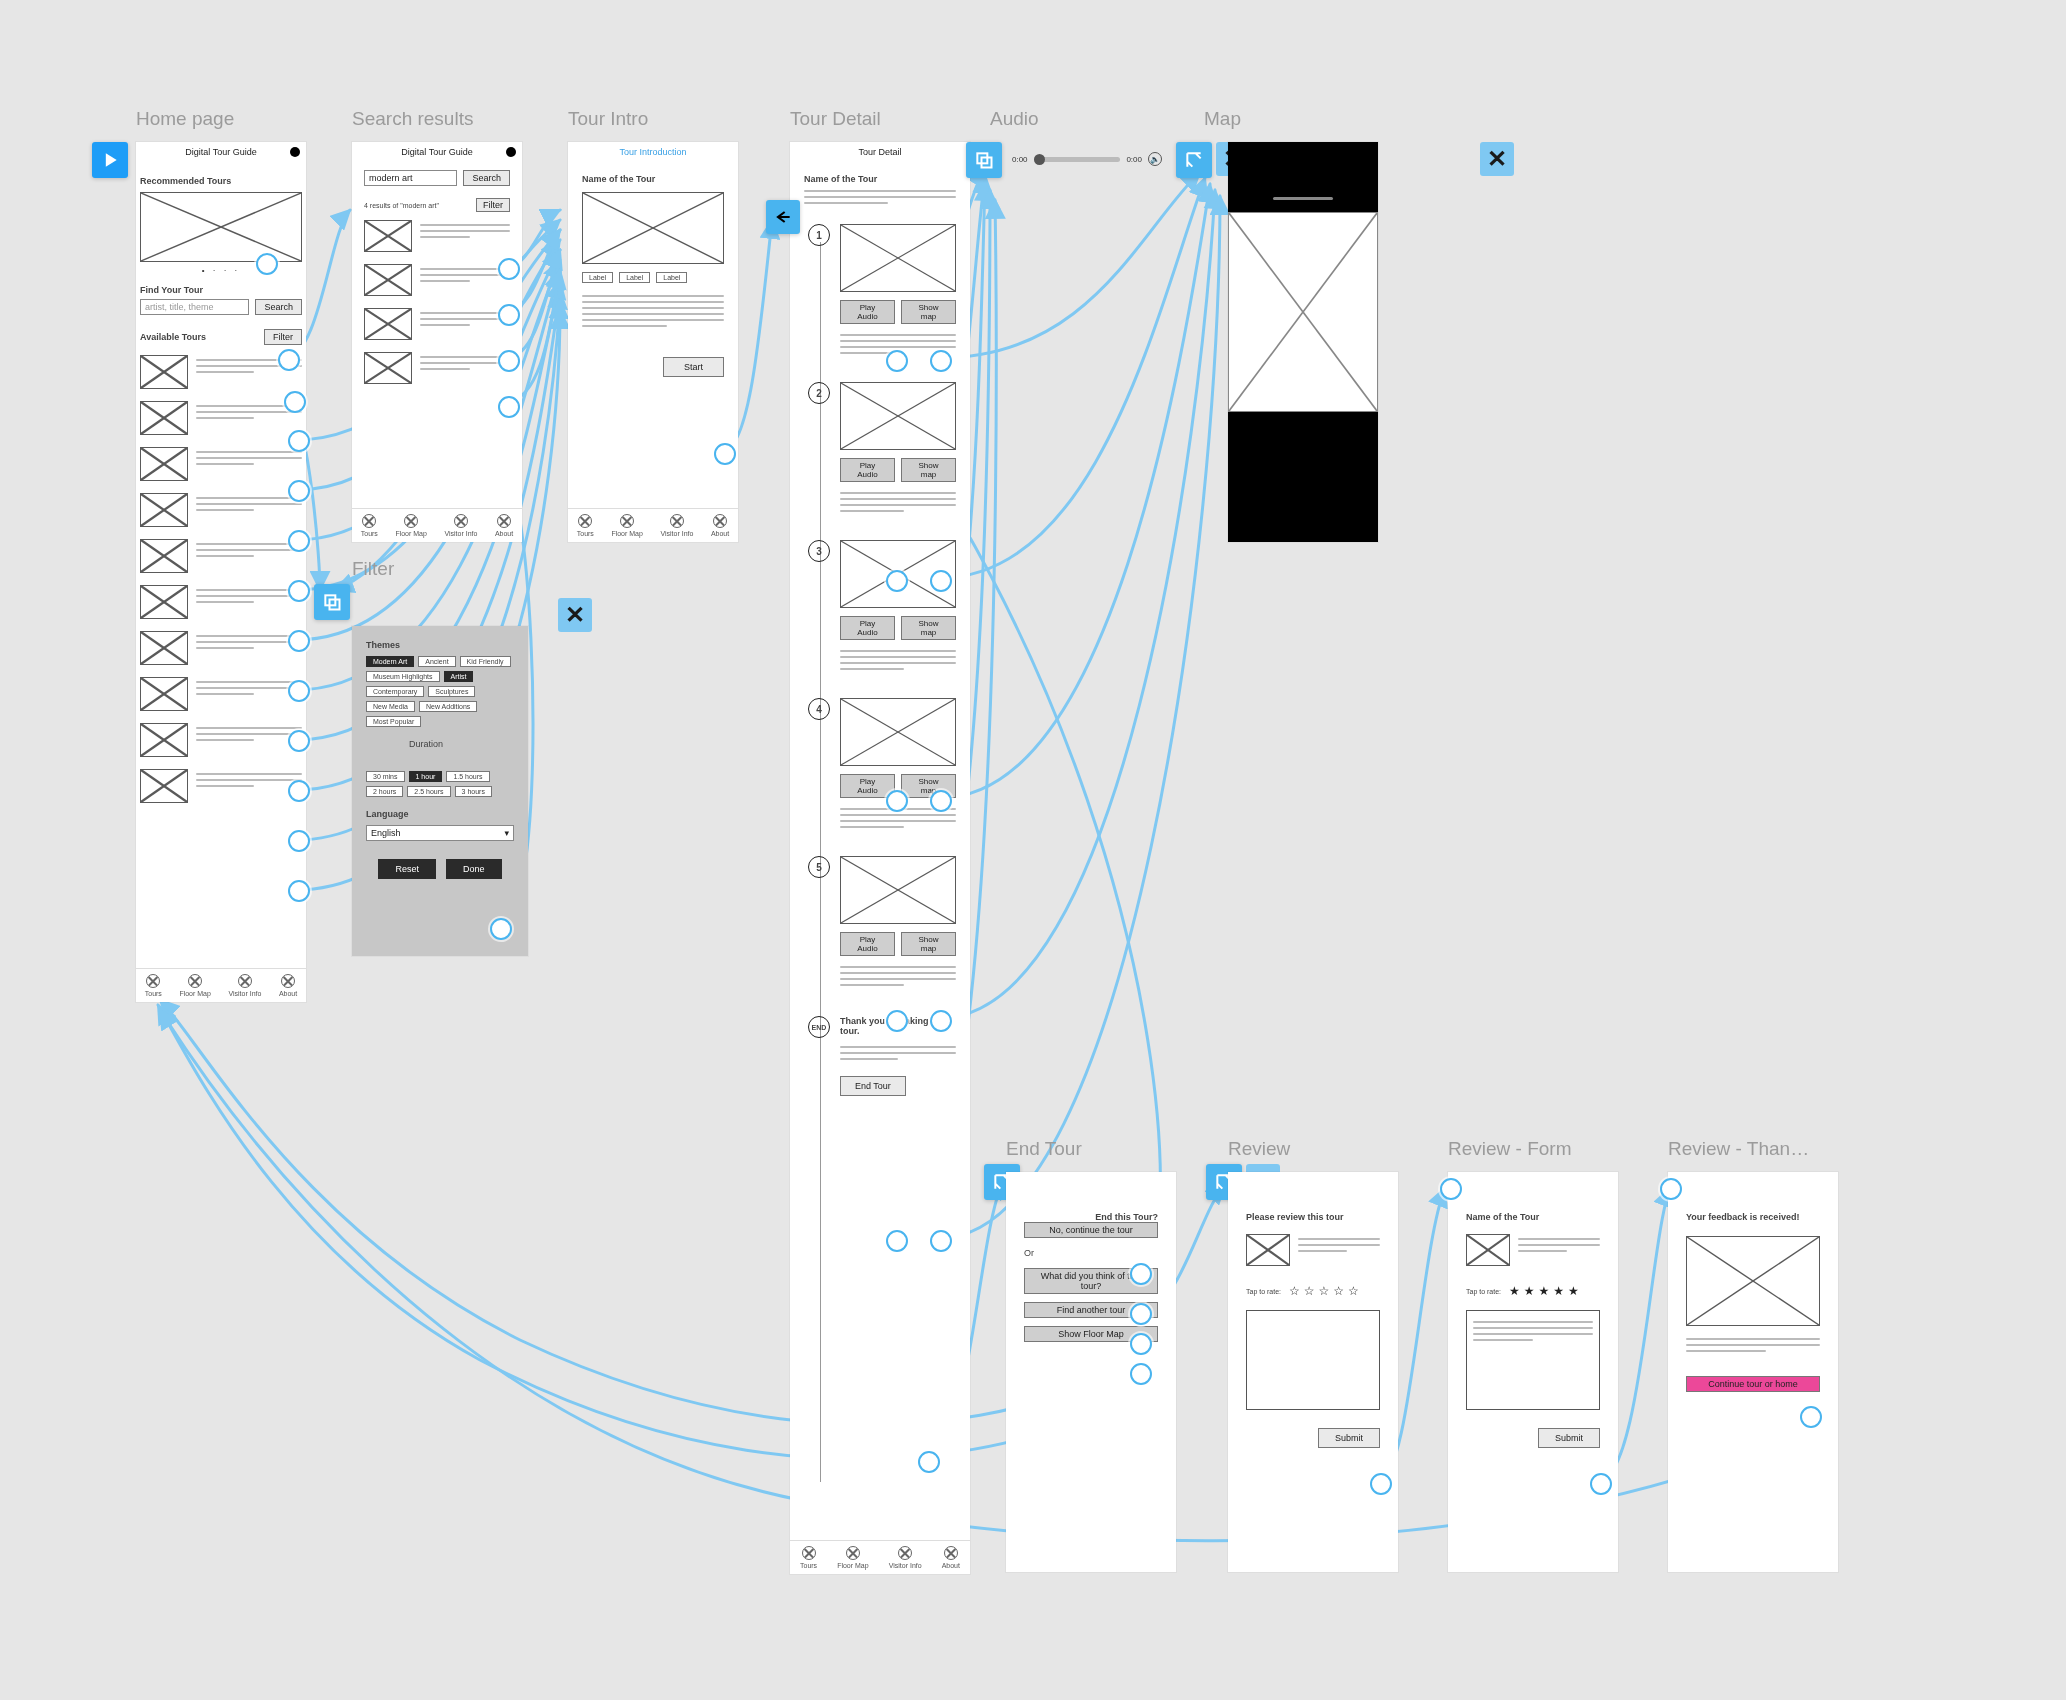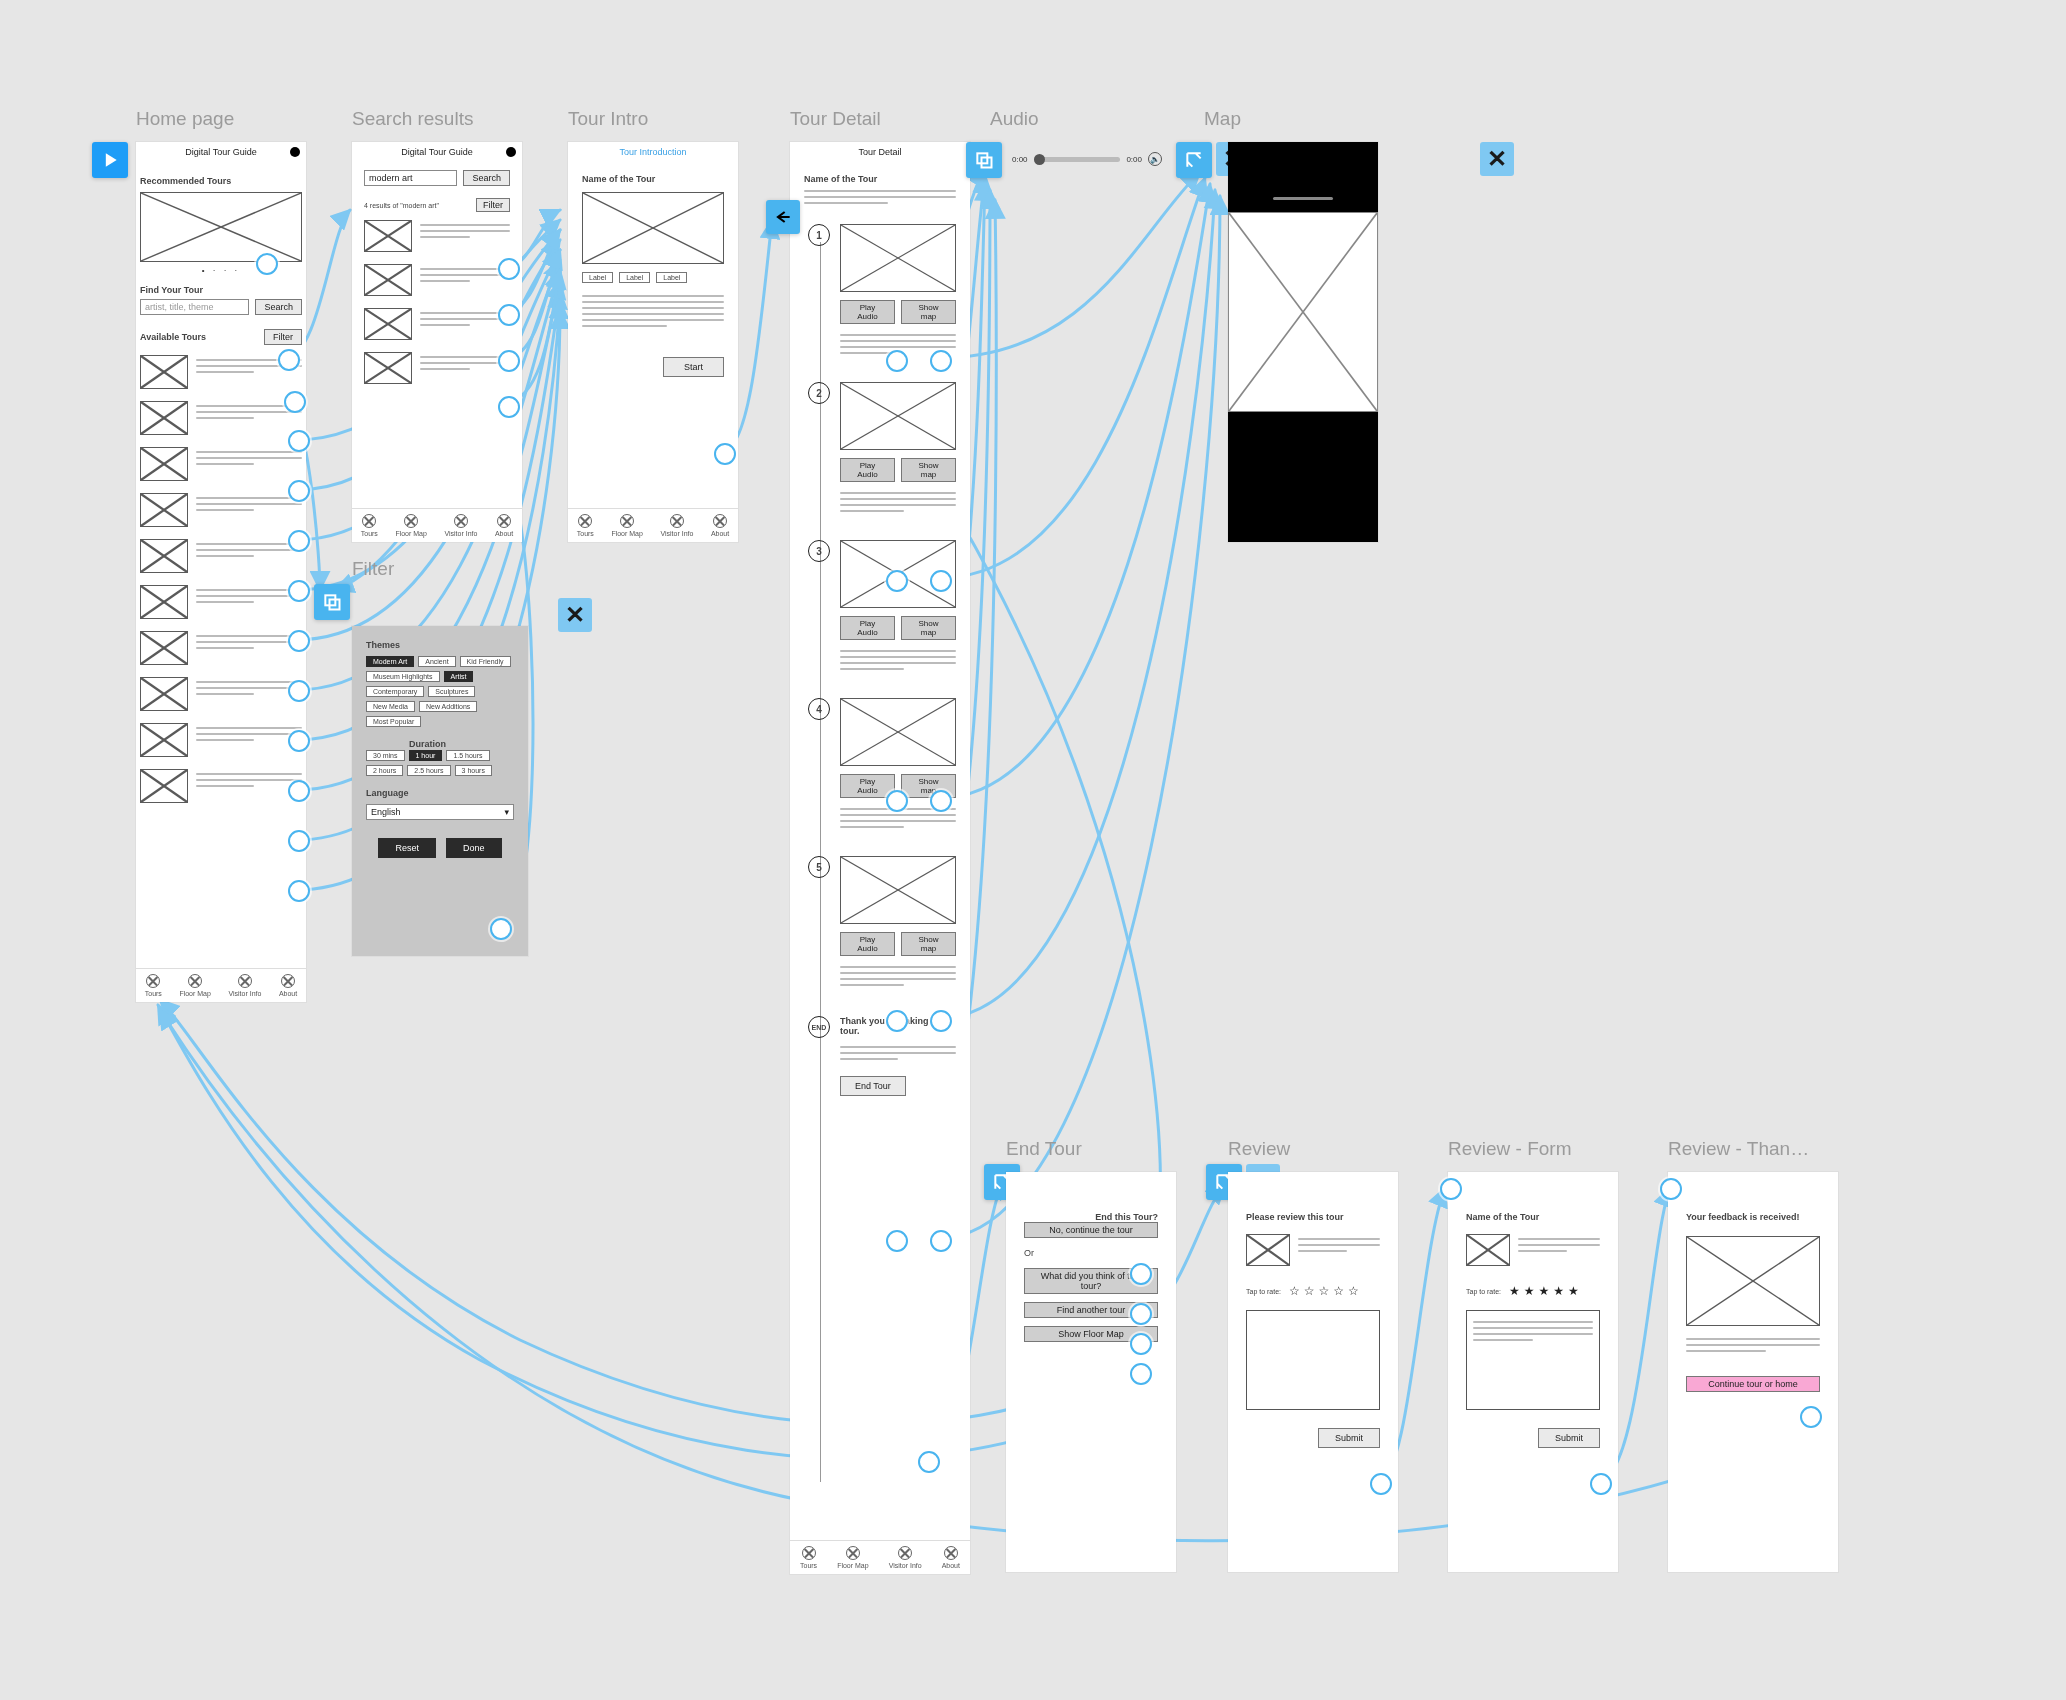--- a/index.html
+++ b/index.html
@@ -520,21 +520,21 @@
         <span class="chip">Kid Friendly</span>
         <span class="chip">Museum Highlights</span>
         <span class="chip dark">Artist</span>
         <span class="chip">Contemporary</span>
         <span class="chip">Sculptures</span>
         <span class="chip">New Media</span>
         <span class="chip">New Additions</span>
         <span class="chip">Most Popular</span>
       </div>
 
-  <div class="small" style="font-weight:700; margin:12px 0 1px;padding-left:43px;">Duration</div>
+  <div class="small" style="font-weight:400; margin:12px 0 22px;padding-left:43px;">Duration</div>
   <div id="filter-durations" style="display:flex; flex-wrap:wrap; gap:4px;">
         <span class="chip">30 mins</span>
         <span class="chip dark">1 hour</span>
         <span class="chip">1.5 hours</span>
         <span class="chip">2 hours</span>
         <span class="chip">2.5 hours</span>
         <span class="chip">3 hours</span>
       </div>
 
   <div class="small" style="font-weight:600; margin:12px 0 6px;">Language</div>
@@ -876,21 +876,21 @@
     <svg viewBox="0 0 100 60" preserveAspectRatio="none">
           <line x1="0" y1="0" x2="100" y2="60" stroke="#5a5a5a" stroke-width="1"></line>
           <line x1="100" y1="0" x2="0" y2="60" stroke="#5a5a5a" stroke-width="1"></line>
         </svg>
   </div>
   <div style="margin-top:12px;">
         <div class="txtline"></div>
         <div class="txtline"></div>
         <div class="txtline" style="width:60%"></div>
       </div>
-  <div class="btn" style="display:block; text-align:center; background:#f9a8d4; margin-top:24px;">Continue tour or home</div>
+  <div class="btn" style="display:block; text-align:center; background:#ec4899; margin-top:24px;">Continue tour or home</div>
 </div>
 
 <div class="hotspot" style="left:256px; top:253px;"></div>
 <div class="hotspot" style="left:278px; top:349px;"></div>
 <div class="hotspot" style="left:284px; top:391px;"></div>
 
 <div class="hotspot" style="left:490px; top:918px;"></div>
 <div class="hotspot" style="left:714px; top:443px;"></div>
 <div class="hotspot" style="left:918px; top:1451px;"></div>
 <div class="hotspot" style="left:1130px; top:1263px;"></div>

